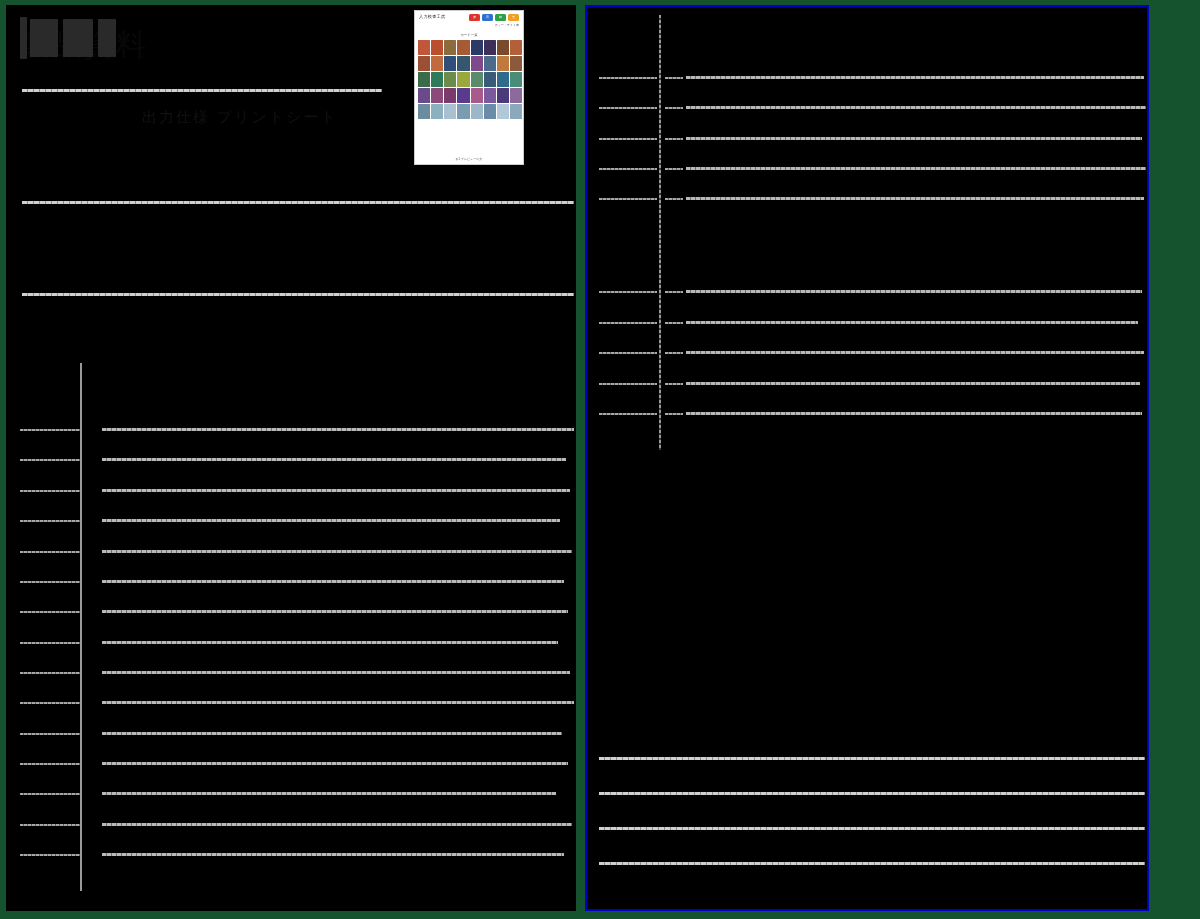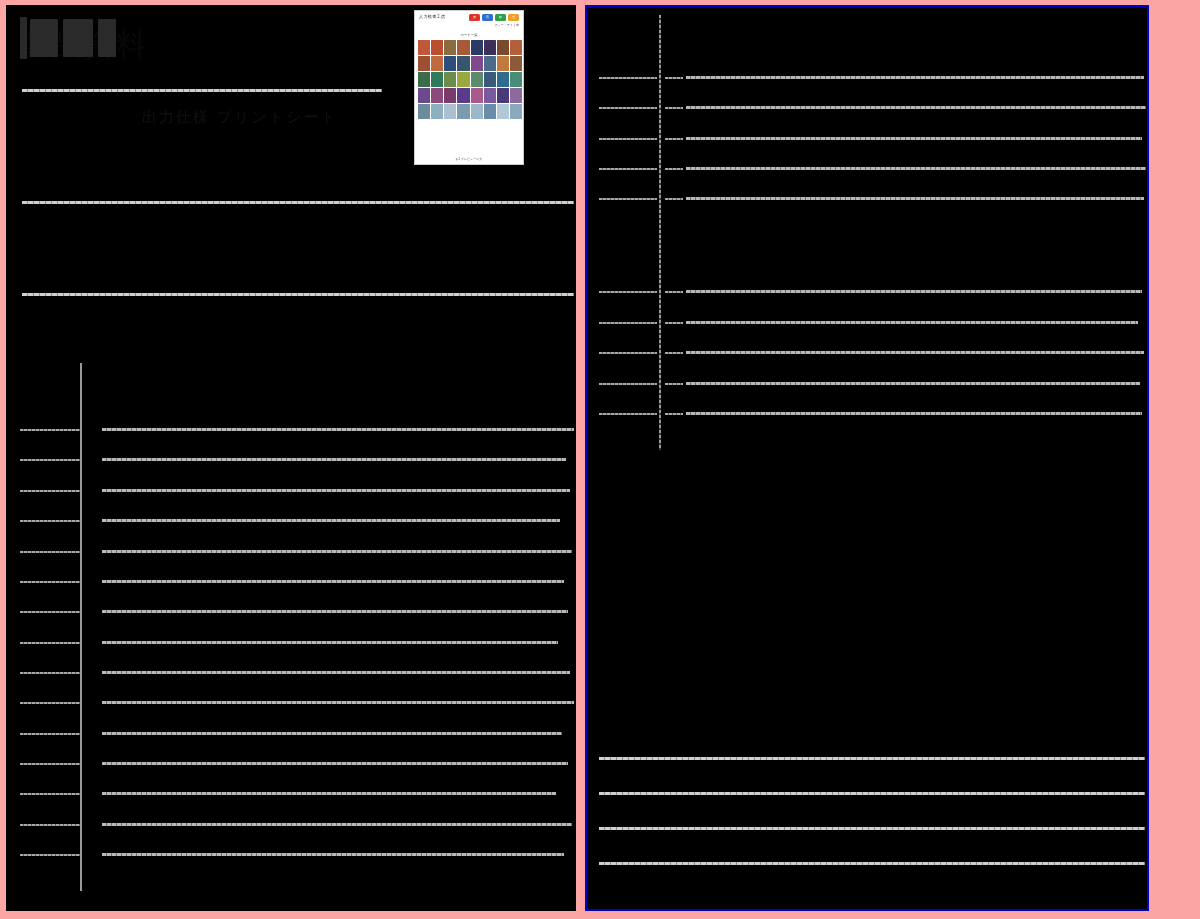--- a/index.html
+++ b/index.html
@@ -5,21 +5,21 @@
   html, body {
     margin: 0;
     padding: 0;
     background: #ffffff;
     font-family: "Liberation Sans", sans-serif;
   }
   #screen {
     position: relative;
     width: 1200px;
     height: 919px;
-    background: #fca5a5;
+    background: #14532d;
     overflow: hidden;
   }
 
   
   .panel {
     position: absolute;
     background: #000000;
     overflow: hidden;
   }
   #left-panel {

